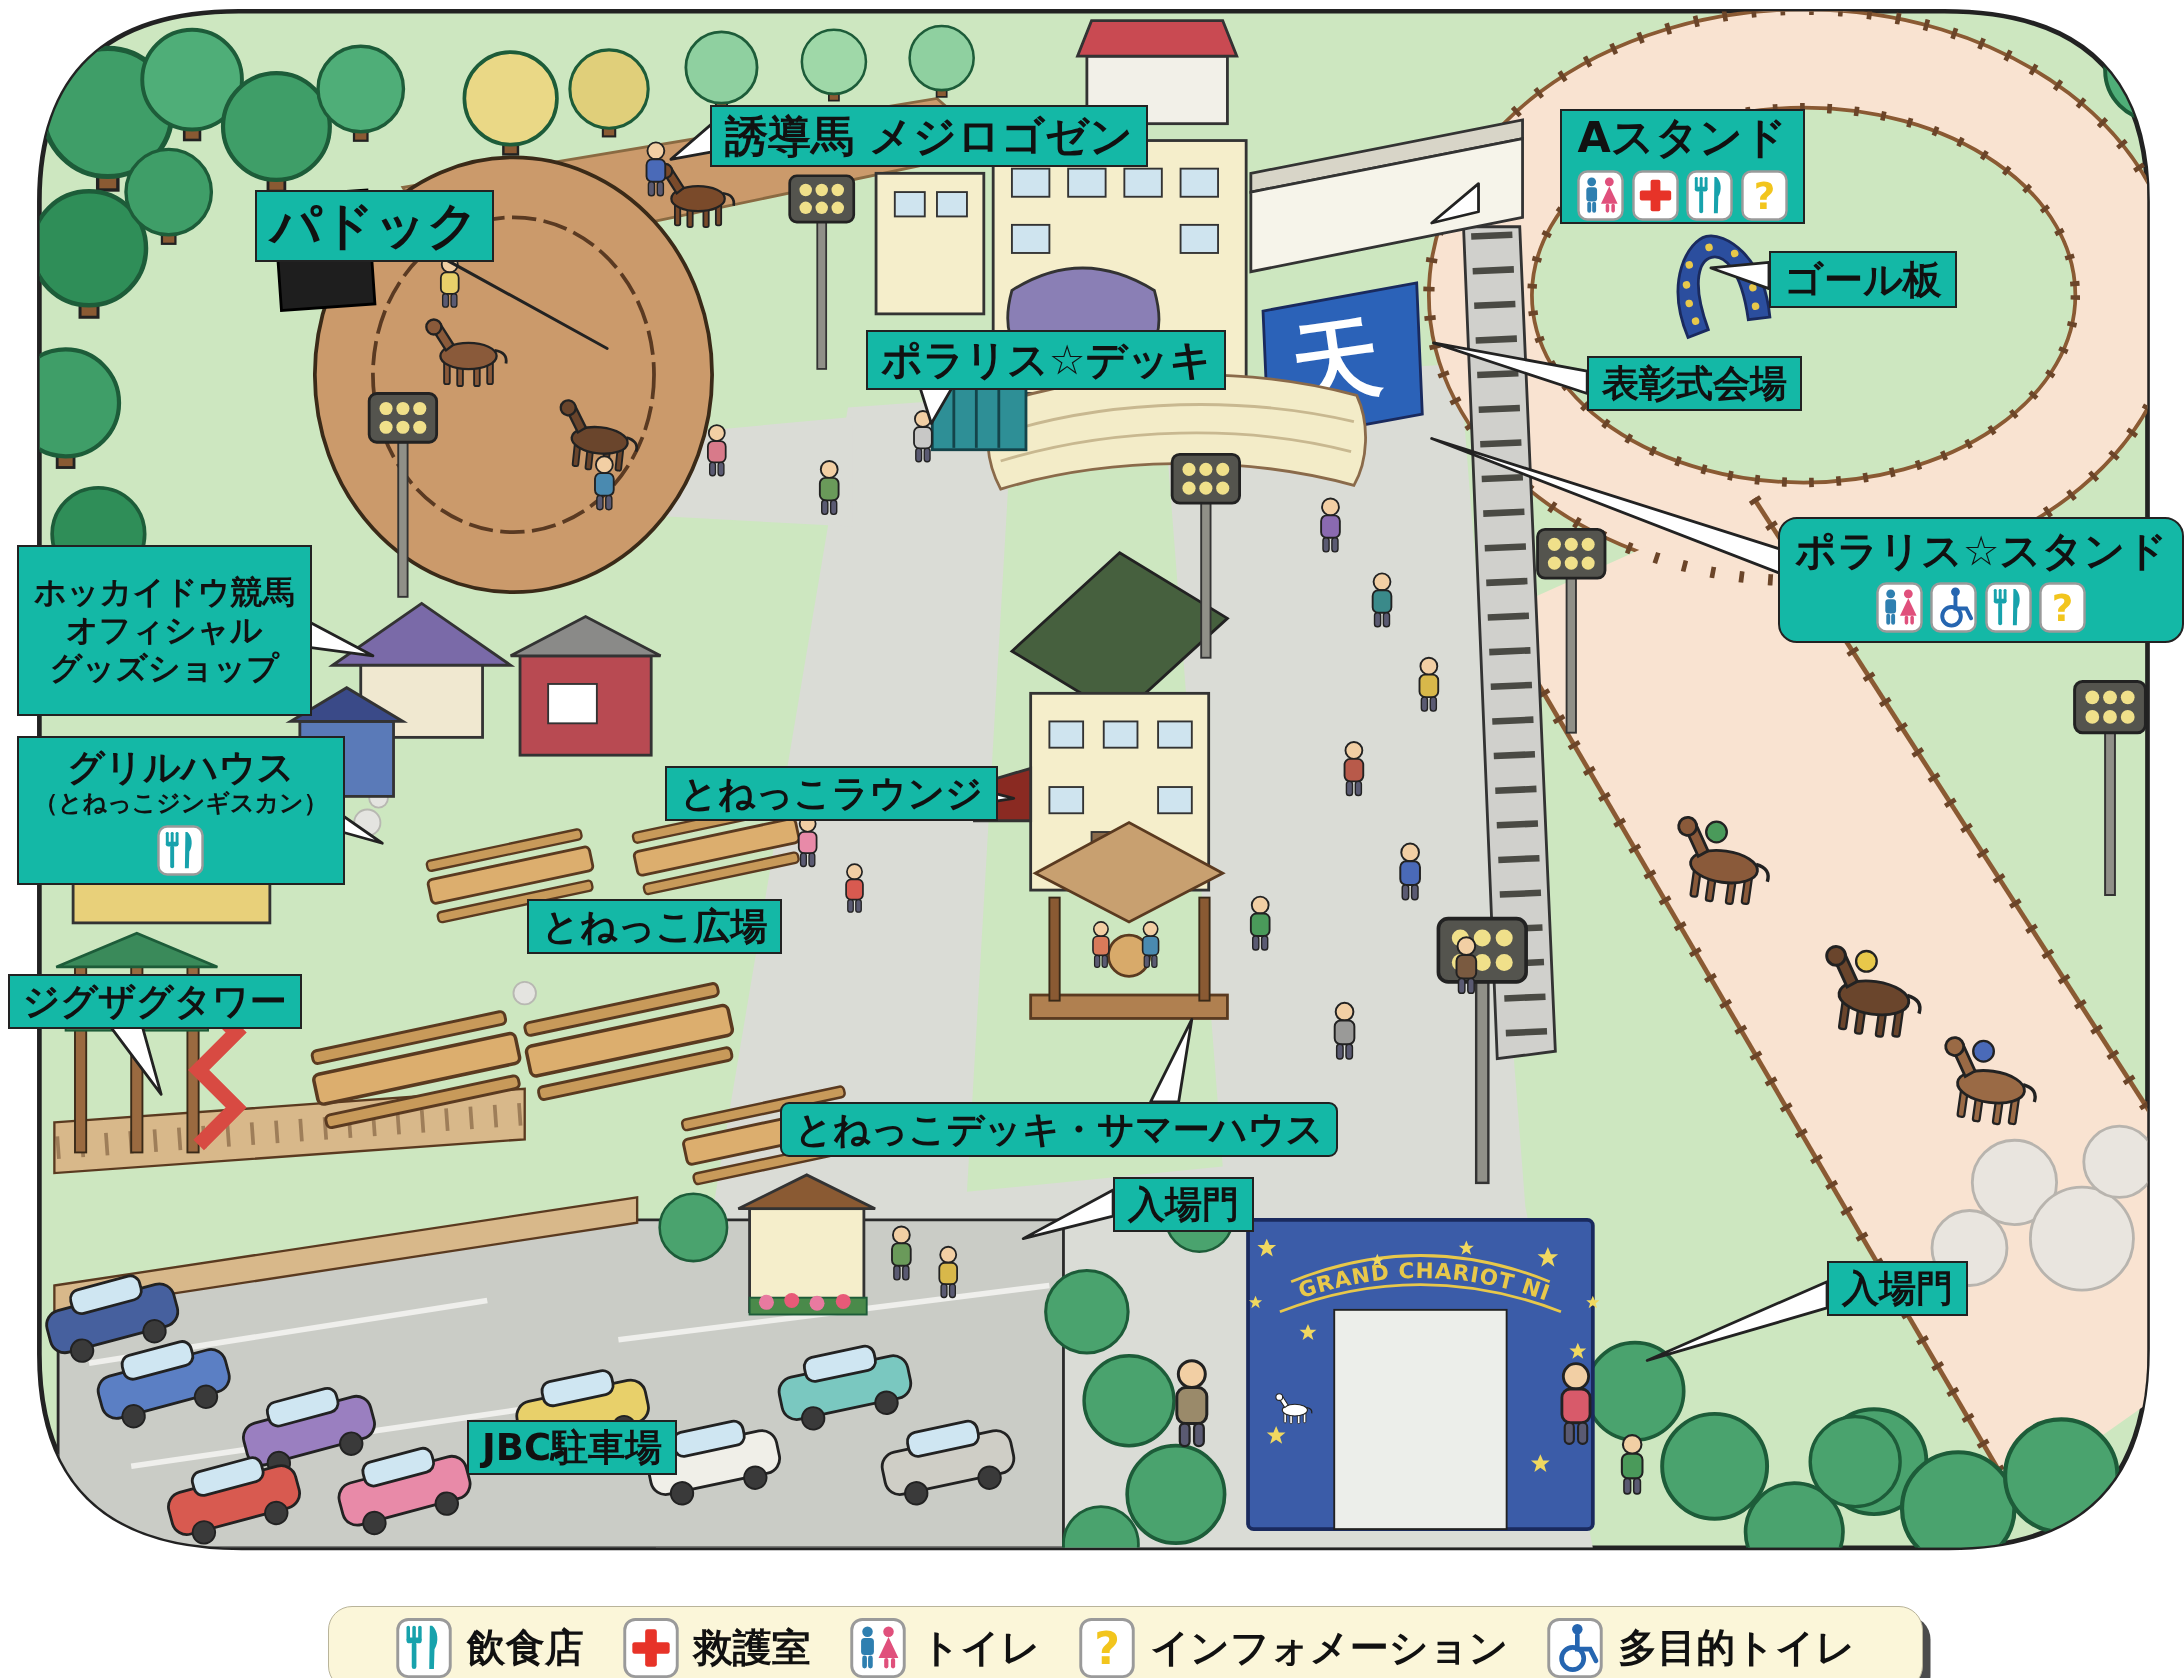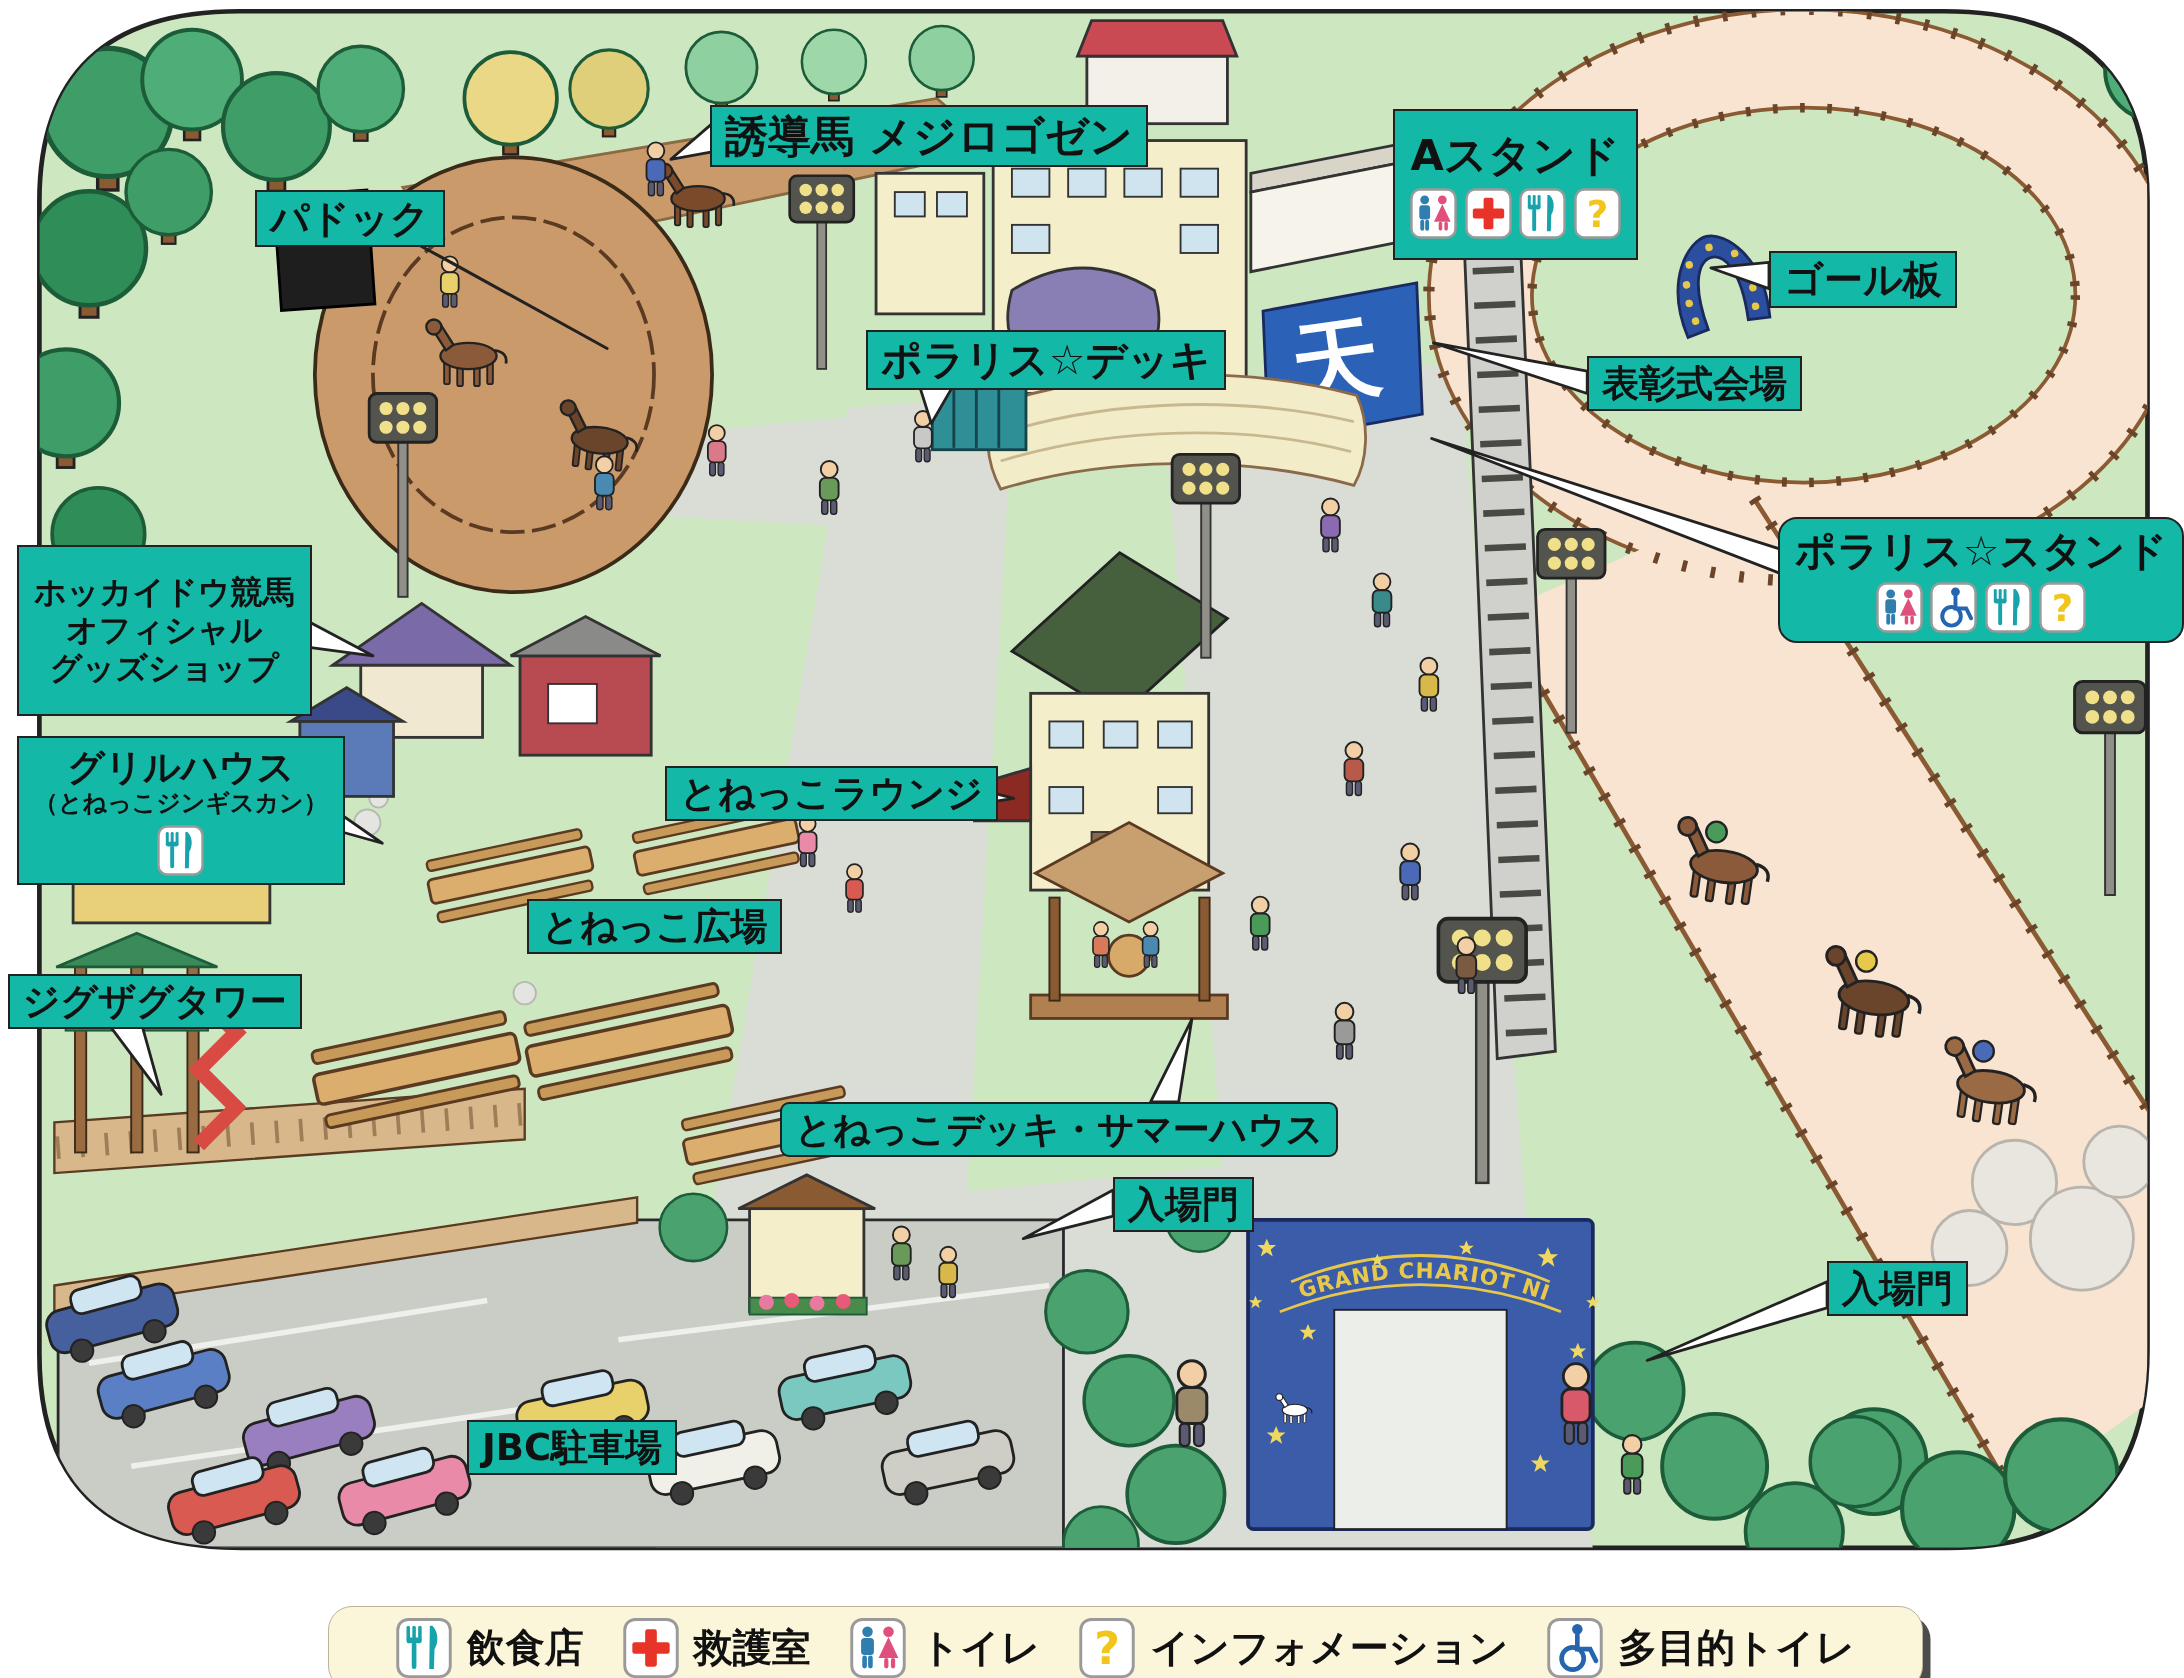--- a/index.html
+++ b/index.html
@@ -7,21 +7,21 @@
   .stage{position:absolute;left:0;top:0;width:2185px;height:1679px;}
   svg.map-art{position:absolute;left:0;top:0;}
 
   .map-label{
     position:absolute;background:#14b8a6;border:2.8px solid #222;color:#111;
     font-weight:bold;text-align:center;line-height:1.18;z-index:20;
     display:flex;flex-direction:column;align-items:center;justify-content:center;
     padding:3.7px 13px;box-sizing:border-box;white-space:nowrap;
     font-family:"DejaVu Sans",sans-serif;
   }
-  .fs54{font-size:39px}.fs46{font-size:43px}
+  .fs54{font-size:51px}.fs46{font-size:43px}
   .fs44{font-size:41px}.fs40{font-size:37px}
   .fs34{font-size:32px}.fs26{font-size:24px}
   .icon-row{display:flex;gap:7.5px;margin-top:7.5px;}
   .fi{display:inline-flex;}
   .fi svg{width:47px;height:51px;}
   .label-sub{font-weight:bold;}
 
   .legend{
     position:absolute;left:328px;top:1606px;width:1595px;height:84px;z-index:20;
     background:#fbf6d9;border:1.9px solid #b9b49a;border-radius:24px;
@@ -393,21 +393,21 @@
 </svg>
 
 <div class="map-label fs46" style="left:710px;top:105px;">
   <span>誘導馬 メジロゴゼン</span>
 </div>
 
 <div class="map-label fs54" style="left:255px;top:190px;">
   <span>パドック</span>
 </div>
 
-<div class="map-label fs46" style="left:1393px;top:109px;padding:19px 15px;">
+<div class="map-label fs46" style="left:1560px;top:109px;padding:1px 15px;">
   <span>Aスタンド</span>
   <div class="icon-row">
         <span class="fi">
           <svg viewBox="0 0 48 52">
     <rect x="1.5" y="1.5" width="45" height="49" rx="9" fill="#fff" stroke="#9a9a9a" stroke-width="2.5"></rect>
     <g fill="#2e7fb0">
       <circle cx="15" cy="12" r="4.5"></circle>
               <rect x="9.5" y="17.5" width="11" height="14.5" rx="3"></rect>
       <rect x="10.5" y="32.5" width="4" height="11" rx="2"></rect>
               <rect x="15.5" y="32.5" width="4" height="11" rx="2"></rect>

